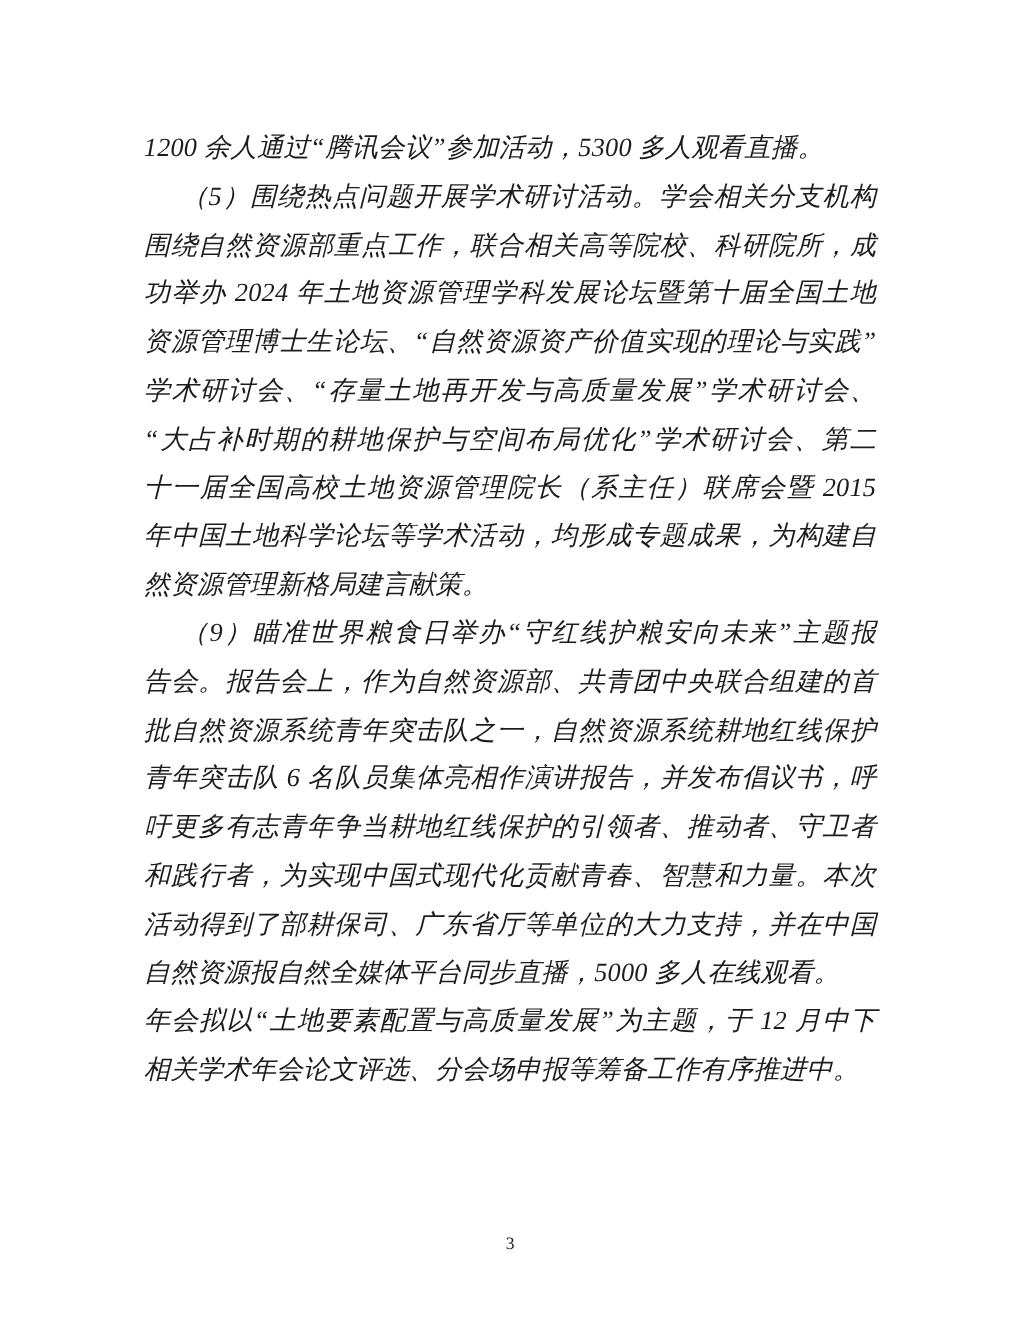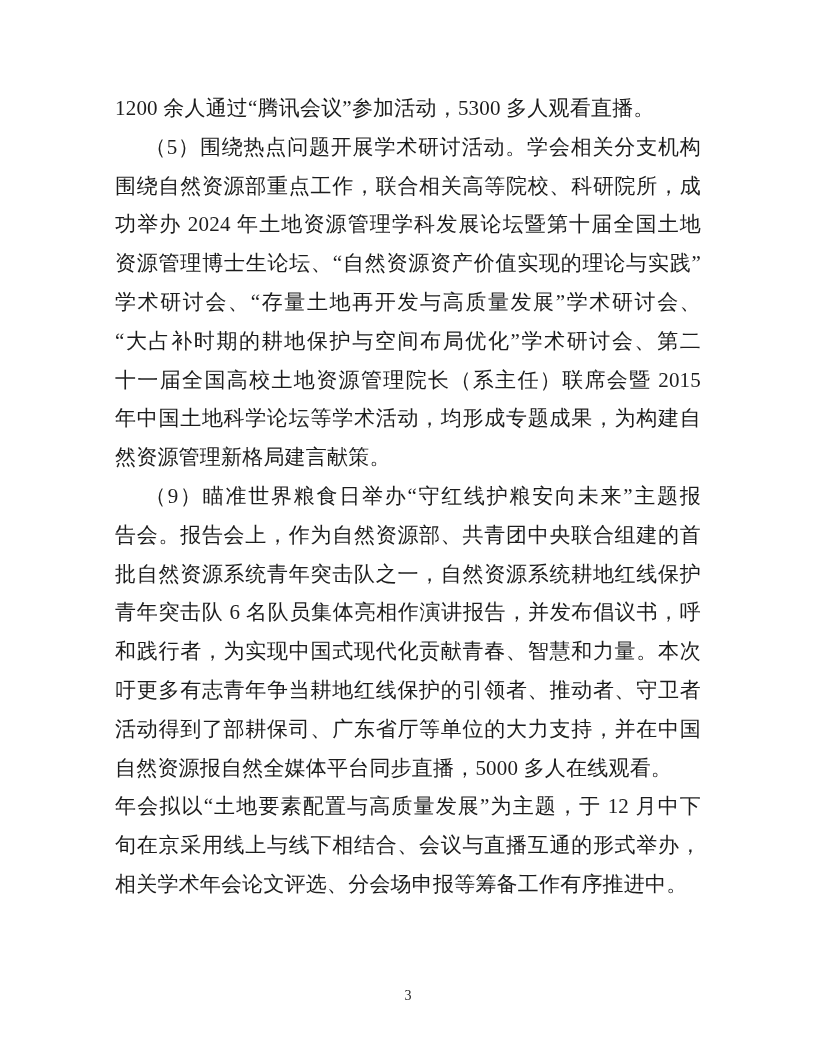--- a/index.html
+++ b/index.html
@@ -16,22 +16,23 @@
   .page {
     position: relative;
     width: 816px;
     height: 1056px;
     background: #ffffff;
     overflow: hidden;
   }
   .text-block {
     position: absolute;
     left: 115px;
-    top: 89px;
+    top: 99px;
     width: 586px;
+    font-style: italic;
   }
   .para {
     margin: 0;
     padding: 0;
   }
   .line {
     font-size: 21px;
     line-height: 38.8px;
     letter-spacing: 0.2px;
     text-align: justify;
@@ -76,28 +77,27 @@
       <div class="line">十一届全国高校土地资源管理院长（系主任）联席会暨 2015</div>
       <div class="line">年中国土地科学论坛等学术活动，均形成专题成果，为构建自</div>
       <div class="line end">然资源管理新格局建言献策。</div>
     </div>
 
     <div class="para">
       <div class="line indent">（9）瞄准世界粮食日举办“守红线护粮安向未来”主题报</div>
       <div class="line">告会。报告会上，作为自然资源部、共青团中央联合组建的首</div>
       <div class="line">批自然资源系统青年突击队之一，自然资源系统耕地红线保护</div>
       <div class="line">青年突击队 6 名队员集体亮相作演讲报告，并发布倡议书，呼</div>
+      <div class="line">吁更多有志青年争当耕地红线保护的引领者、推动者、守卫者</div>
       <div class="line">和践行者，为实现中国式现代化贡献青春、智慧和力量。本次</div>
-      <div class="line">吁更多有志青年争当耕地红线保护的引领者、推动者、守卫者</div>
       <div class="line">活动得到了部耕保司、广东省厅等单位的大力支持，并在中国</div>
       <div class="line end">自然资源报自然全媒体平台同步直播，5000 多人在线观看。</div>
     </div>
 
     <div class="para">
       <div class="line">年会拟以“土地要素配置与高质量发展”为主题，于 12 月中下</div>
-      <div class="line">旬在京采用线上与线下相结合、会议与直播互通的形式举办，</div>
       <div class="line end">相关学术年会论文评选、分会场申报等筹备工作有序推进中。</div>
     </div>
 
   </div>
 
   <div class="page-number">3</div>
 </div>
 
 </body></html>

